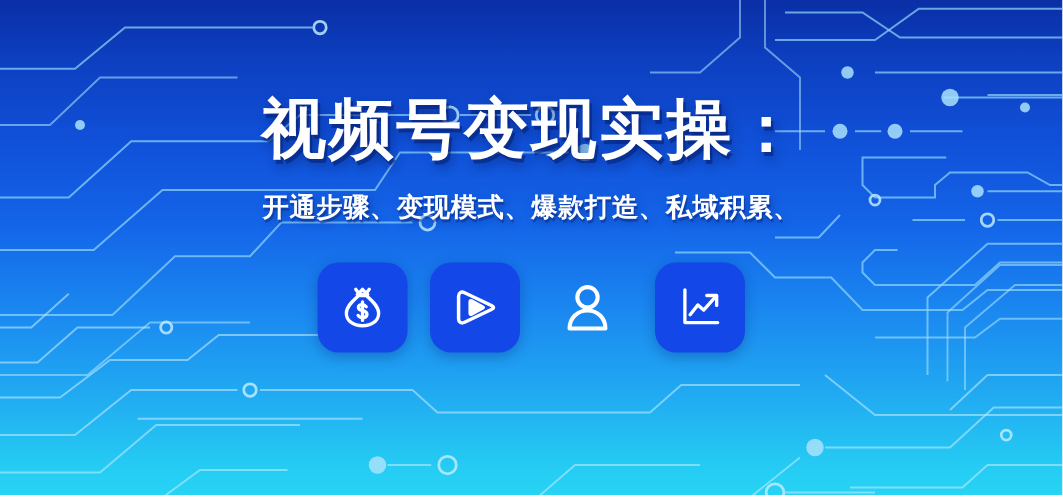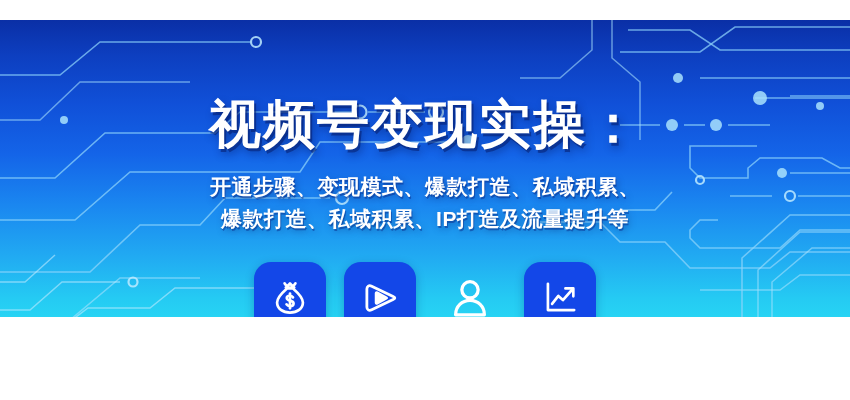--- a/index.html
+++ b/index.html
@@ -3,32 +3,31 @@
 <meta charset="utf-8">
 <style>
   * { margin:0; padding:0; box-sizing:border-box; }
   html, body {
     width:850px; height:400px;
     font-family:"Liberation Sans", sans-serif;
     overflow:hidden;
   }
   #banner {
     position:relative;
-    width:850px; height:297px;
+    width:850px; height:396px;
     overflow:hidden;
     background:linear-gradient(180deg,
       #0a2fa6 0%,
       #0d3fc0 12%,
       #1050d8 28%,
       #1464e8 45%,
       #1a86f0 62%,
       #21abf2 80%,
       #25cbf3 94%,
       #27d4f4 100%);
-    margin-top:20px;
   }
   
   .circuit {
     position:absolute; inset:0;
     width:850px; height:400px;
     pointer-events:none;
   }
   
   .content {
     position:absolute; inset:0;
@@ -177,21 +176,20 @@
     <circle class="dotf" cx="820" cy="86" r="4"></circle>
     <circle class="dotf" cx="64" cy="100" r="4"></circle>
     <circle class="doto" cx="805" cy="348" r="4"></circle>
   </svg>
 
   <div class="content">
     <div class="title">视频号变现实操：</div>
 
     <div class="sub sub-1">开通步骤、变现模式、爆款打造、私域积累、</div>
 
-    <div class="sub sub-2">爆款打造、私域积累、IP打造及流量提升等</div>
 
     <div class="icons">
 
       <div class="icon-box">
         <svg width="40" height="40" viewBox="0 0 48 48" fill="none" stroke="#ffffff" stroke-width="3.2" stroke-linecap="round" stroke-linejoin="round">
           <path d="M17.5 6.5 L20.5 10.5 L24 6.5 L27.5 10.5 L30.5 6.5"></path>
           <path d="M19 11.5 L29 11.5"></path>
           <path d="M20.5 12.5 C16 16.5 8.5 22.5 8.5 29.5
                    C8.5 37 15.5 41.5 24 41.5
                    C32.5 41.5 39.5 37 39.5 29.5

